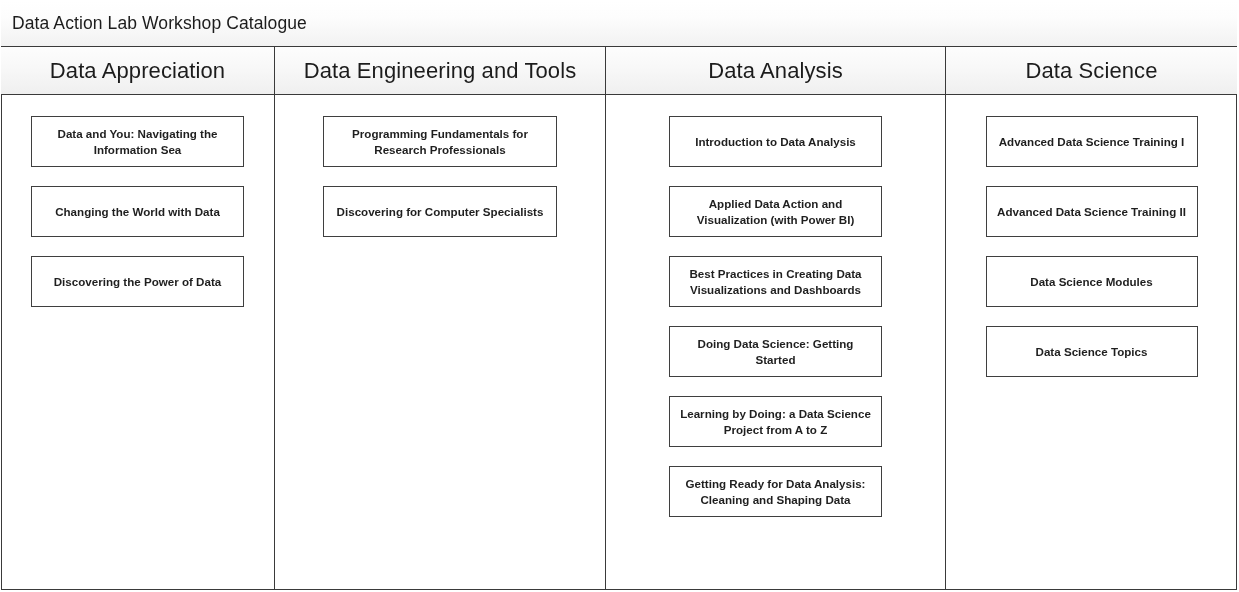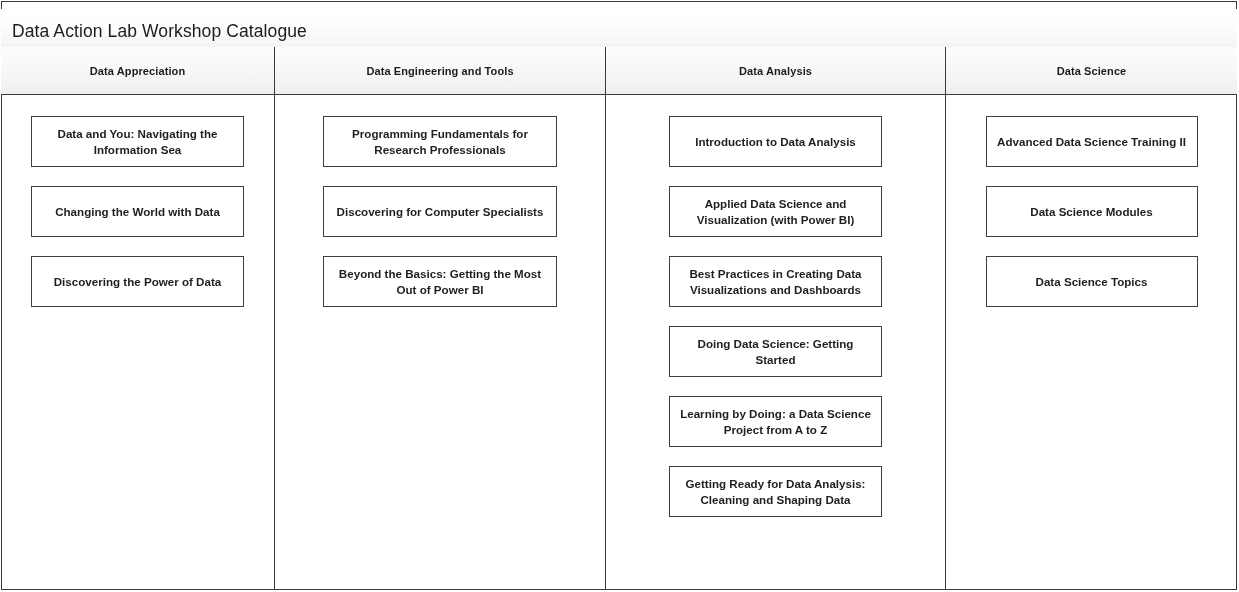--- a/index.html
+++ b/index.html
@@ -30,21 +30,21 @@
     height: 589px;
     box-sizing: border-box;
     border: 1px solid #3a3a3a;
     background: #ffffff;
   }
 
   
   .title-bar {
     position: absolute;
     left: 1px;
-    top: 9px;
+    top: 1px;
     width: 1236px;
     height: 46px;
     box-sizing: border-box;
     border-bottom: 1px solid #3a3a3a;
     background: linear-gradient(to bottom, #ffffff 0%, #fdfdfd 35%, #f2f2f2 100%);
     display: flex;
     align-items: center;
   }
   .title-text {
     padding-left: 11px;
@@ -64,24 +64,23 @@
     box-sizing: border-box;
     border-bottom: 1px solid #3a3a3a;
     background: linear-gradient(to bottom, #fdfdfd 0%, #f7f7f7 50%, #efefef 100%);
     display: flex;
   }
   .header-cell {
     box-sizing: border-box;
     display: flex;
     align-items: center;
     justify-content: center;
-    font-size: 11px;
+    font-size: 22px;
     color: #1c1c1c;
     letter-spacing: 0.1px;
-    font-weight: bold;
   }
   .header-cell + .header-cell {
     border-left: 1px solid #3a3a3a;
   }
 
   
   .body-row {
     position: absolute;
     left: 1px;
     top: 95px;
@@ -150,32 +149,32 @@
 
     <div class="column col-1">
       <div class="card">Data and You: Navigating the Information Sea</div>
       <div class="card">Changing the World with Data</div>
       <div class="card">Discovering the Power of Data</div>
     </div>
 
     <div class="column col-2">
       <div class="card">Programming Fundamentals for Research Professionals</div>
       <div class="card">Discovering for Computer Specialists</div>
-      <div class="card">Beyond the Basics: Getting the Most Out of Power BI</div>
     </div>
 
     <div class="column col-3">
       <div class="card">Introduction to Data Analysis</div>
-      <div class="card">Applied Data Science and Visualization (with Power BI)</div>
+      <div class="card">Applied Data Action and Visualization (with Power BI)</div>
       <div class="card">Best Practices in Creating Data Visualizations and Dashboards</div>
       <div class="card">Doing Data Science: Getting Started</div>
       <div class="card">Learning by Doing: a Data Science Project from A to Z</div>
       <div class="card">Getting Ready for Data Analysis: Cleaning and Shaping Data</div>
     </div>
 
     <div class="column col-4">
+      <div class="card">Advanced Data Science Training I</div>
       <div class="card">Advanced Data Science Training II</div>
       <div class="card">Data Science Modules</div>
       <div class="card">Data Science Topics</div>
     </div>
 
   </div>
 </div>
 
 </body></html>

